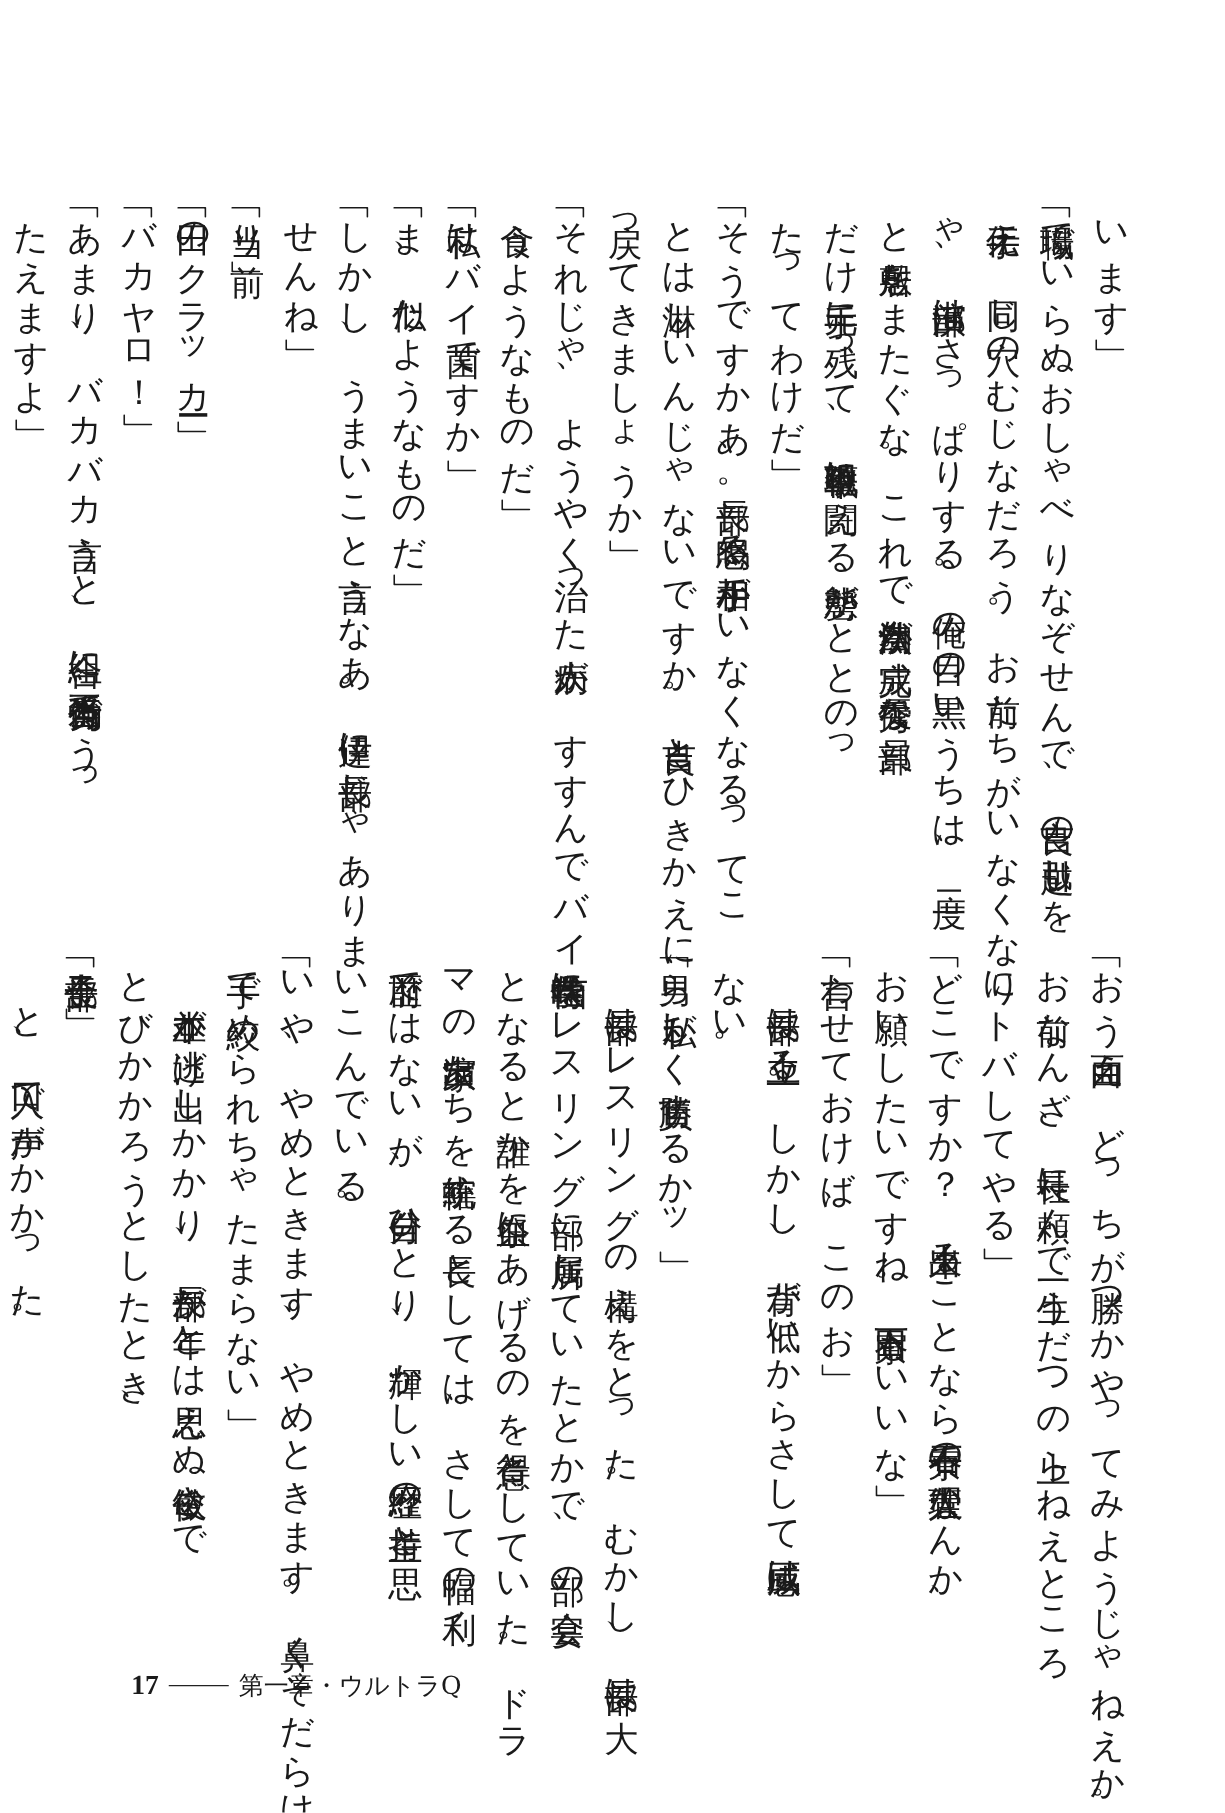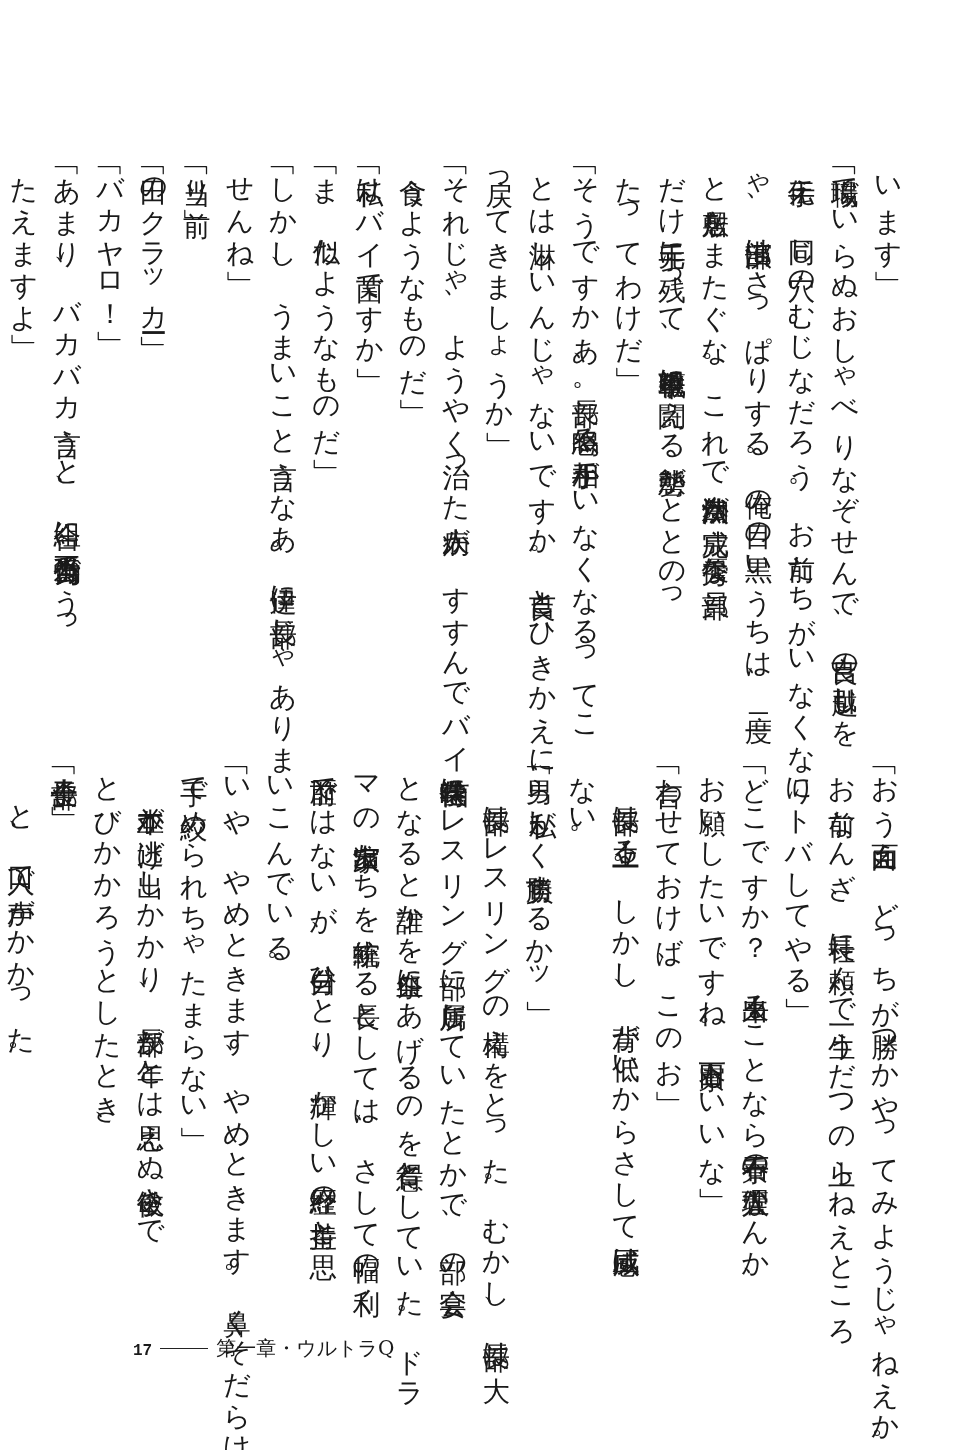--- a/index.html
+++ b/index.html
@@ -6,21 +6,21 @@
   body { width: 980px; height: 1450px; position: relative; overflow: hidden;
          font-family: "DejaVu Serif", "Liberation Serif", serif; color: #1a1a1a; }
   .tier { position: absolute; writing-mode: vertical-rl; text-orientation: upright;
           font-size: 27.5px; line-height: 43.2px; letter-spacing: 0.5px; }
   .tier-top { right: 70px; top: 158px; height: 560px; width: 820px; }
   .tier-bottom { right: 73px; top: 758px; height: 560px; width: 820px; }
   .line { display: block; white-space: nowrap; }
   .indent { padding-top: 28px; }
   .footer { position: absolute; left: 105px; top: 1335px; font-size: 20px;
             white-space: nowrap; display: flex; align-items: baseline; gap: 8px; }
-  .page-num { font-family: Liberation Mono, monospace; font-weight: bold; font-size: 16px; margin-left: 28px; }
+  .page-num { font-family: Liberation Serif, serif; font-weight: bold; font-size: 22px; }
   .dash { display: inline-block; width: 48px; border-top: 1px solid #222; transform: translateY(-6px); }
 </style>
 </head>
 <body>
 
 <div class="tier tier-top">
   <span class="line">います」</span>
   <span class="line">「職場でいらぬおしゃべりなぞせんで、吉良の引越しを</span>
   <span class="line">手伝え。同じ穴のむじなだろう。お前たちがいなくなり</span>
   <span class="line">ゃ、演出部はさっぱりする。俺の目の黒いうちは、二度</span>

